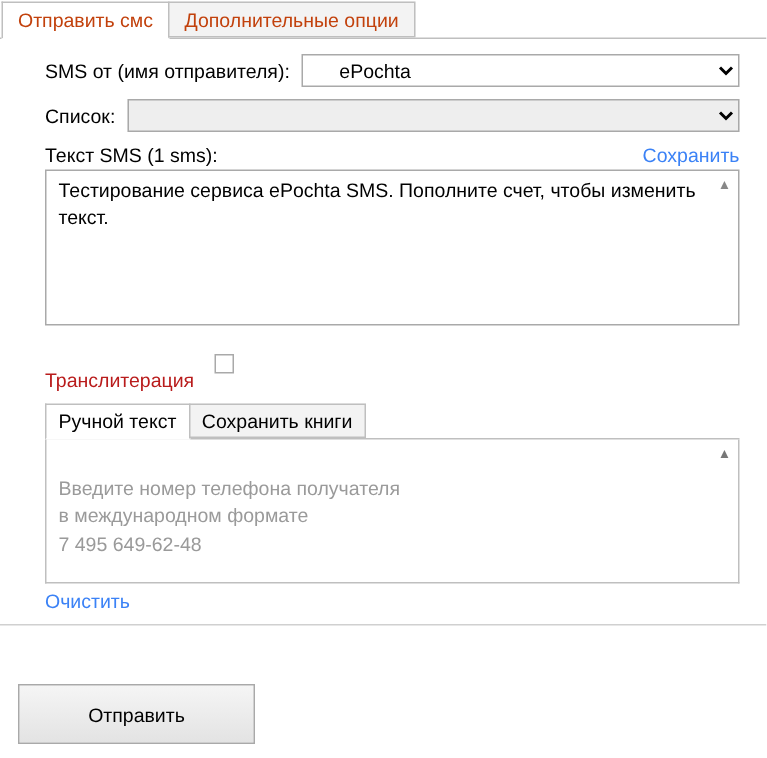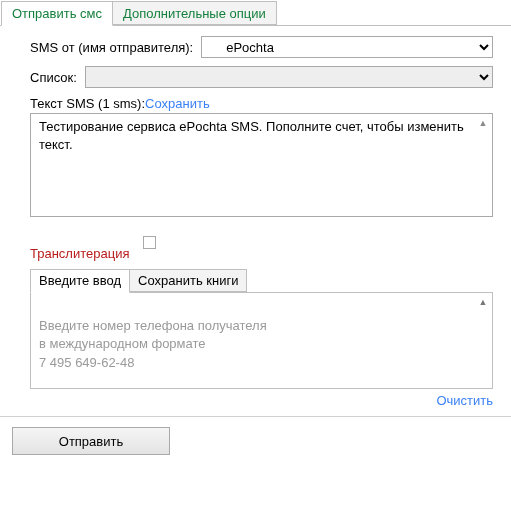--- a/index.html
+++ b/index.html
@@ -17,21 +17,21 @@
     border-bottom: 1px solid #bfbfbf;
     padding-left: 1px;
     height: 26px;
   }
   .tab {
     border: 1px solid #bfbfbf;
     padding: 4px 10px 3px;
     background: #f3f3f3;
     font-size: 13px;
     cursor: default;
-    color: #15803d;
+    color: #c2410c;
     position: relative;
     margin-right: -1px;
   }
   .tab.active {
     background: #fff;
     border-bottom: 1px solid #fff;
     margin-bottom: -1px;
     padding-bottom: 4px;
   }
   .panel {
@@ -55,20 +55,21 @@
   select.sender {
     flex: 1;
     height: 22px;
     border: 1px solid #a9a9a9;
     background: #fff;
     font-size: 13px;
     padding-left: 20px;
   }
   .textlabel-row {
     display: flex;
+    justify-content: space-between;
     align-items: baseline;
     margin-top: 4px;
     margin-bottom: 2px;
   }
   .link {
     color: #3b82f6;
     cursor: pointer;
     font-size: 13px;
   }
   textarea.sms {
@@ -143,33 +144,33 @@
     width: 14px; height: 14px;
     color: #888;
     font-size: 9px;
     display: flex;
     align-items: center;
     justify-content: center;
     pointer-events: none;
   }
   .clear-row {
     margin-top: 4px;
-    text-align: right;
   }
   .sendbar {
     border-top: 1px solid #d0d0d0;
     padding: 10px 0 14px 12px;
   }
   button.send {
     width: 158px;
-    height: 28px;
+    height: 40px;
     border: 1px solid #a9a9a9;
     background: linear-gradient(#f5f5f5,#e3e3e3);
     font-size: 13px;
     cursor: pointer;
+    margin-top: 29px;
   }
 </style>
 </head>
 <body>
 
 <div class="tabstrip">
   <div class="tab active">Отправить смс</div>
   <div class="tab">Дополнительные опции</div>
 </div>
 
@@ -199,21 +200,21 @@
     <div class="ta-scroll-up">▲</div>
   </div>
 
   <div class="translit-row">
     <span class="disabled">Транслитерация</span>
     <span class="checkbox-box"></span>
   </div>
 
 
   <div class="subtabs">
-    <div class="subtab active">Введите ввод</div>
+    <div class="subtab active">Ручной текст</div>
     <div class="subtab">Сохранить книги</div>
   </div>
 
   <div class="phonebox">
     <span>Введите номер телефона получателя
 в международном формате
 7 495 649-62-48</span>
     <div class="scroll-up">▲</div>
   </div>
 

